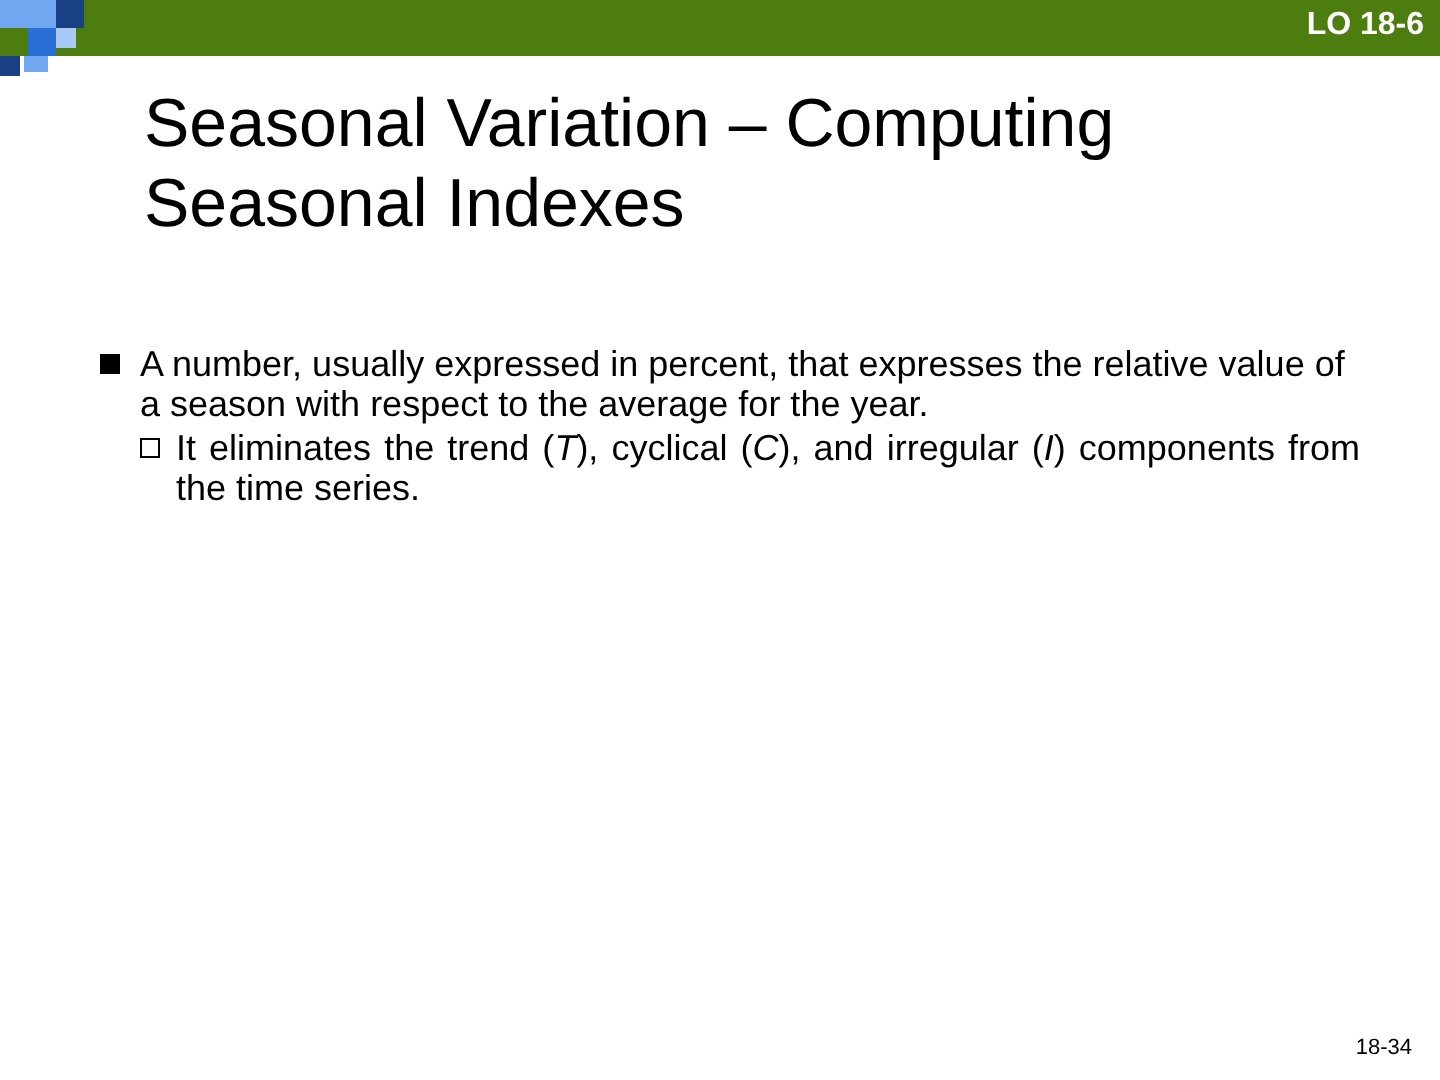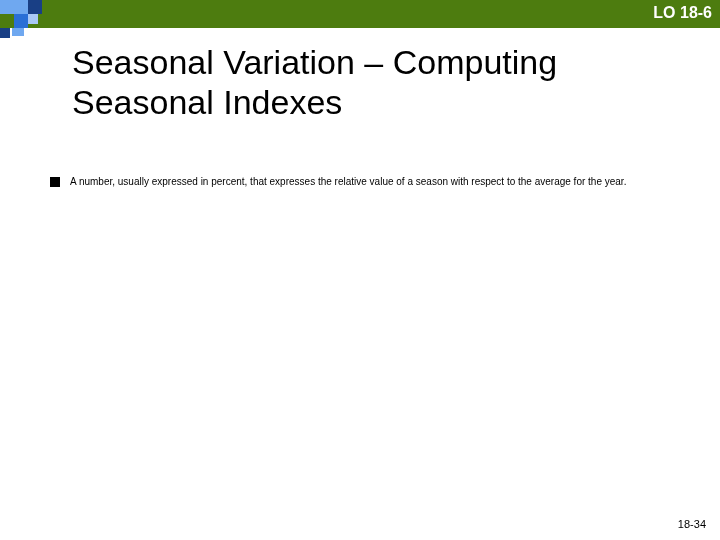--- a/index.html
+++ b/index.html
@@ -40,21 +40,21 @@
     line-height: 40px;
     color: #000;
     font-weight: normal;
     margin-left: 36px;
   }
   .content {
     position: absolute;
     left: 50px;
     top: 172px;
     width: 630px;
-    font-size: 10px;
+    font-size: 18px;
     line-height: 20px;
     color: #000;
   }
   .b1 {
     display: flex;
     margin-bottom: 2px;
   }
   .sq {
     width: 10px; height: 10px;
     background: #000;
@@ -106,15 +106,19 @@
 <div class="title">
   <span>Seasonal Variation – Computing</span><br>
   <span>Seasonal Indexes</span>
 </div>
 
 <div class="content">
   <div class="b1">
     <div class="sq"></div>
     <div class="b1-text">A number, usually expressed in percent, that expresses the relative value of a season with respect to the average for the year.</div>
   </div>
+  <div class="b2">
+    <div class="osq"></div>
+    <div class="b2-text"><span>It eliminates the trend (</span><span class="italic">T</span><span>), cyclical (</span><span class="italic">C</span><span>), and irregular (</span><span class="italic">I</span><span>) components from the time series.</span></div>
+  </div>
 </div>
 
 <div class="pagenum">18-34</div>
 
 </body></html>

